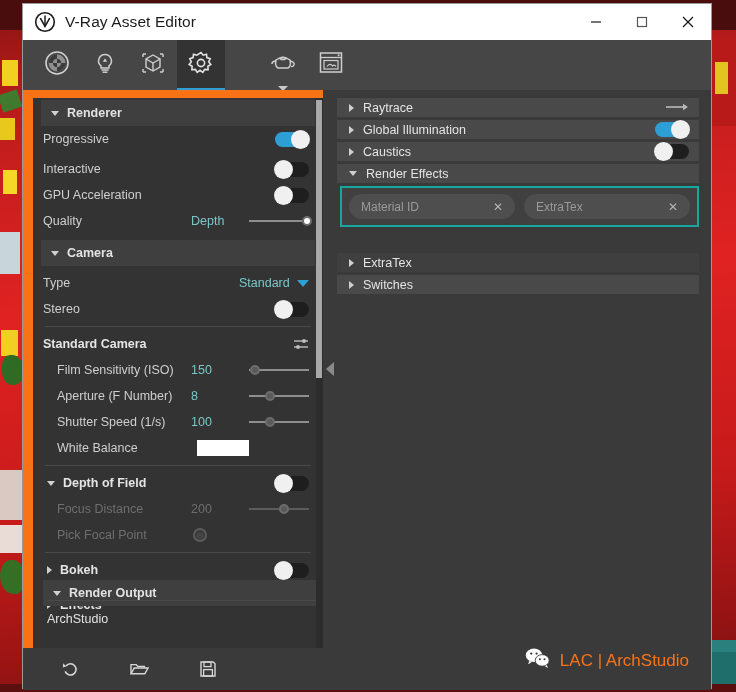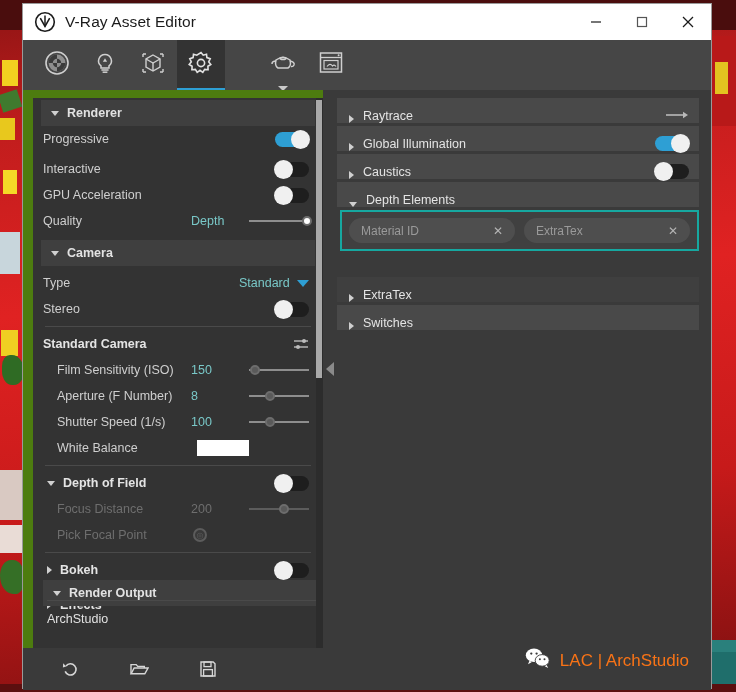--- a/index.html
+++ b/index.html
@@ -82,21 +82,21 @@
     border-left: 5px solid transparent; border-right: 5px solid transparent;
     border-top: 5px solid #c9c9c9;
   }
 
   
   #body-split { flex: 1; display: flex; position: relative; background: #3a3a3a; }
 
   
   #left-panel {
     width: 300px; flex: 0 0 300px;
-    background: #4d7c0f;
+    background: #f97316;
     position: relative;
     padding: 8px 0 0 10px;
   }
   #left-scroll {
     width: 290px; height: 550px;
     background: #333333;
     position: relative; overflow: hidden;
   }
   #scroll-track {
     position: absolute; right: 0; top: 0; width: 7px; height: 550px;
@@ -189,22 +189,22 @@
     width: 0; height: 0;
     border-top: 7px solid transparent; border-bottom: 7px solid transparent;
     border-right: 8px solid #8a8a8a;
   }
 
   
   #right-panel {
     flex: 1; background: #3a3a3a; padding: 8px 12px 0 0;
   }
   .r-sec {
-    height: 25px; background: #494949;
-    display: flex; align-items: flex-end; padding: 0 10px 0 12px;
+    height: 19px; background: #494949;
+    display: flex; align-items: center; padding: 0 10px 0 12px;
     color: #e4e4e4; font-size: 12.5px; margin-bottom: 3px;
   }
   .r-sec.flat { background: #3f3f3f; }
   .r-sec .r-lbl { flex: 1; }
   .r-tri {
     width: 0; height: 0; margin-right: 9px;
     border-left: 5px solid #d0d0d0;
     border-top: 4px solid transparent; border-bottom: 4px solid transparent;
   }
   .r-tri.open {
@@ -539,21 +539,21 @@
         <div class="r-sec">
           <span class="r-tri"></span>
           <span class="r-lbl">Caustics</span>
           <span class="toggle">
               <span class="knob"></span>
             </span>
         </div>
 
         <div class="r-sec">
           <span class="r-tri open"></span>
-          <span class="r-lbl">Depth Elements</span>
+          <span class="r-lbl">Render Effects</span>
         </div>
 
         <div id="elements-box">
           <div class="chip">
             <span class="chip-lbl">Material ID</span>
             <span class="chip-x">✕</span>
           </div>
           <div class="chip">
             <span class="chip-lbl">ExtraTex</span>
             <span class="chip-x">✕</span>

